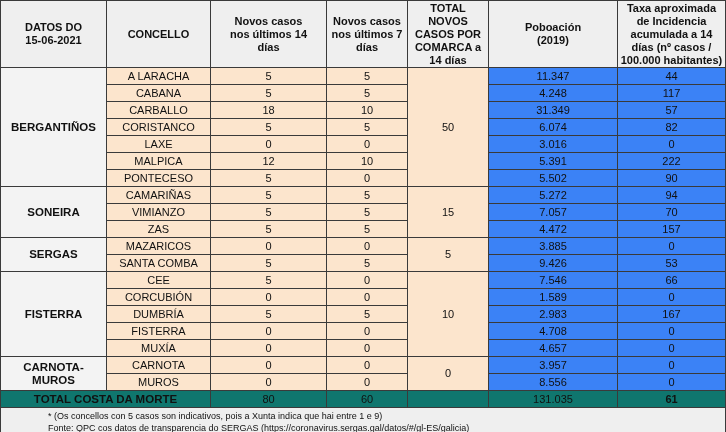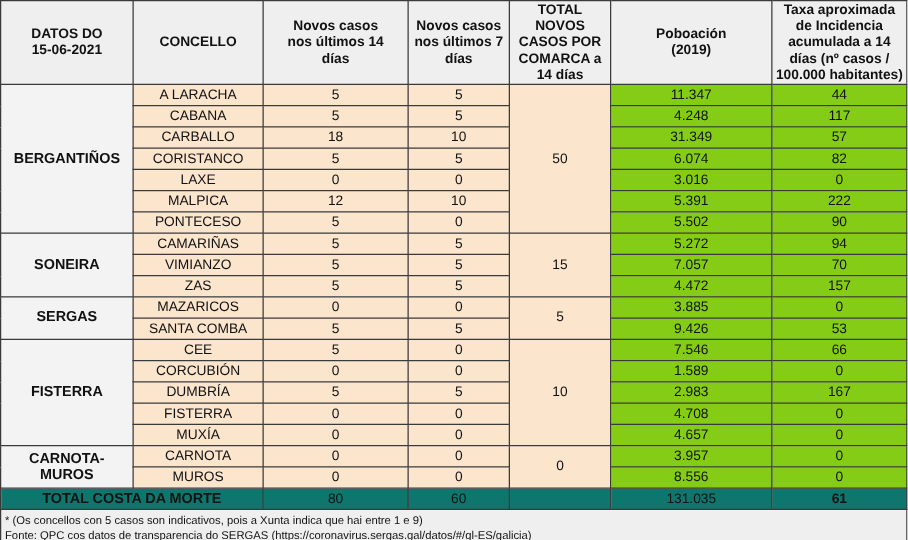--- a/index.html
+++ b/index.html
@@ -2,26 +2,26 @@
 <html><head>
 <meta charset="utf-8">
 <style>
   html, body { margin: 0; padding: 0; background: #ffffff; }
   body { width: 726px; height: 432px; overflow: hidden; font-family: "Liberation Sans", sans-serif; color: #111; }
   table { border-collapse: collapse; table-layout: fixed; width: 725px; font-size: 11px; }
   td, th { border: 1px solid #3a3a3a; text-align: center; vertical-align: middle; padding: 0 2px; line-height: 13px; }
   th { background: #efefef; font-weight: bold; height: 66px; font-size: 11px; }
   td { height: 16px; }
   .peach { background: #fce5cd; }
-  .yellow { background: #84cc16; }
+  .yellow { background: #3b82f6; }
   .bold { font-weight: bold; }
   .comarca { font-weight: bold; background: #f3f3f3; font-size: 11.5px; }
   .total-row td { background: #0f766e; }
   .notes { background: #efefef; text-align: left; font-size: 9px; line-height: 12px; padding: 2px 3px 3px 3px; height: auto; }
-  .notes div { white-space: nowrap; }
+  .notes div { white-space: nowrap; margin-left: 44px; }
 </style>
 </head>
 <body>
 
 <table>
   <colgroup>
     <col style="width:106px">
       <col style="width:104px">
       <col style="width:116px">
       <col style="width:81px">

